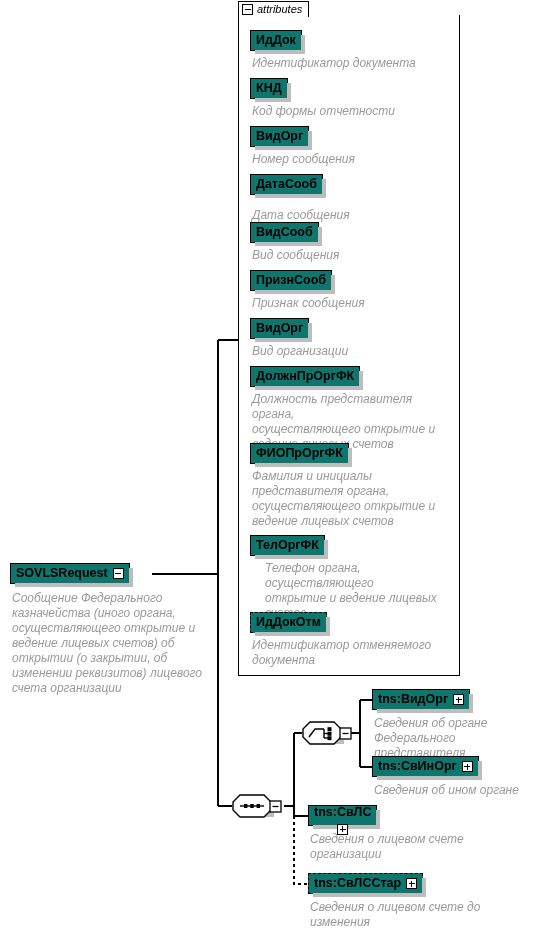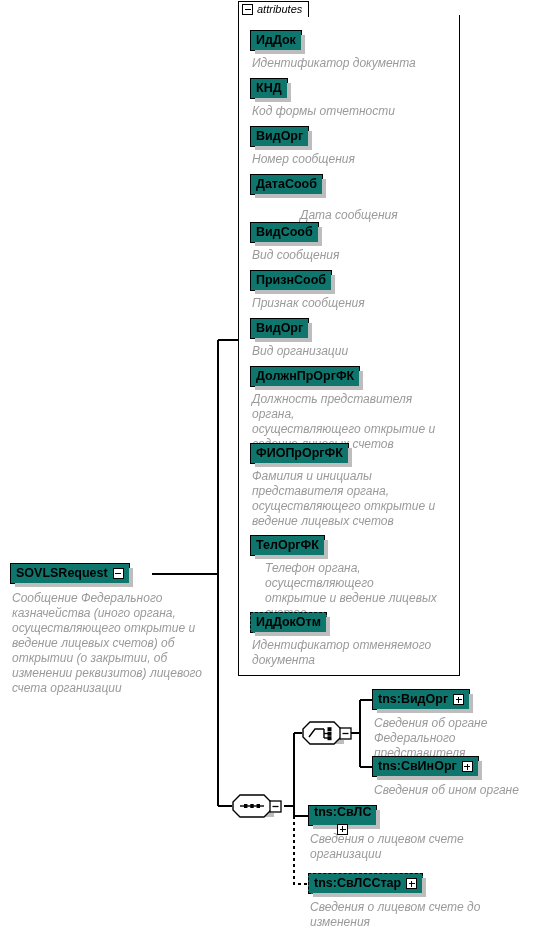--- a/index.html
+++ b/index.html
@@ -227,21 +227,21 @@
   <div class="node" style="left:250px; top:126px;">
     <span class="nlabel">ВидОрг</span>
     <span class="shadow-r"></span>
   </div>
   <div class="anno" style="left:252px; top:152px; width:205px;">Номер сообщения</div>
 
   <div class="node" style="left:250px; top:174px;">
     <span class="nlabel">ДатаСооб</span>
     <span class="shadow-r"></span>
   </div>
-  <div class="anno" style="left:252px; top:208px; width:205px;margin-left:48px;">Дата сообщения</div>
+  <div class="anno" style="left:252px; top:208px; width:205px;">Дата сообщения</div>
 
   <div class="node" style="left:250px; top:222px;">
     <span class="nlabel">ВидСооб</span>
     <span class="shadow-r"></span>
   </div>
   <div class="anno" style="left:252px; top:248px; width:205px;">Вид сообщения</div>
 
   <div class="node" style="left:250px; top:270px;">
     <span class="nlabel">ПризнСооб</span>
     <span class="shadow-r"></span>

